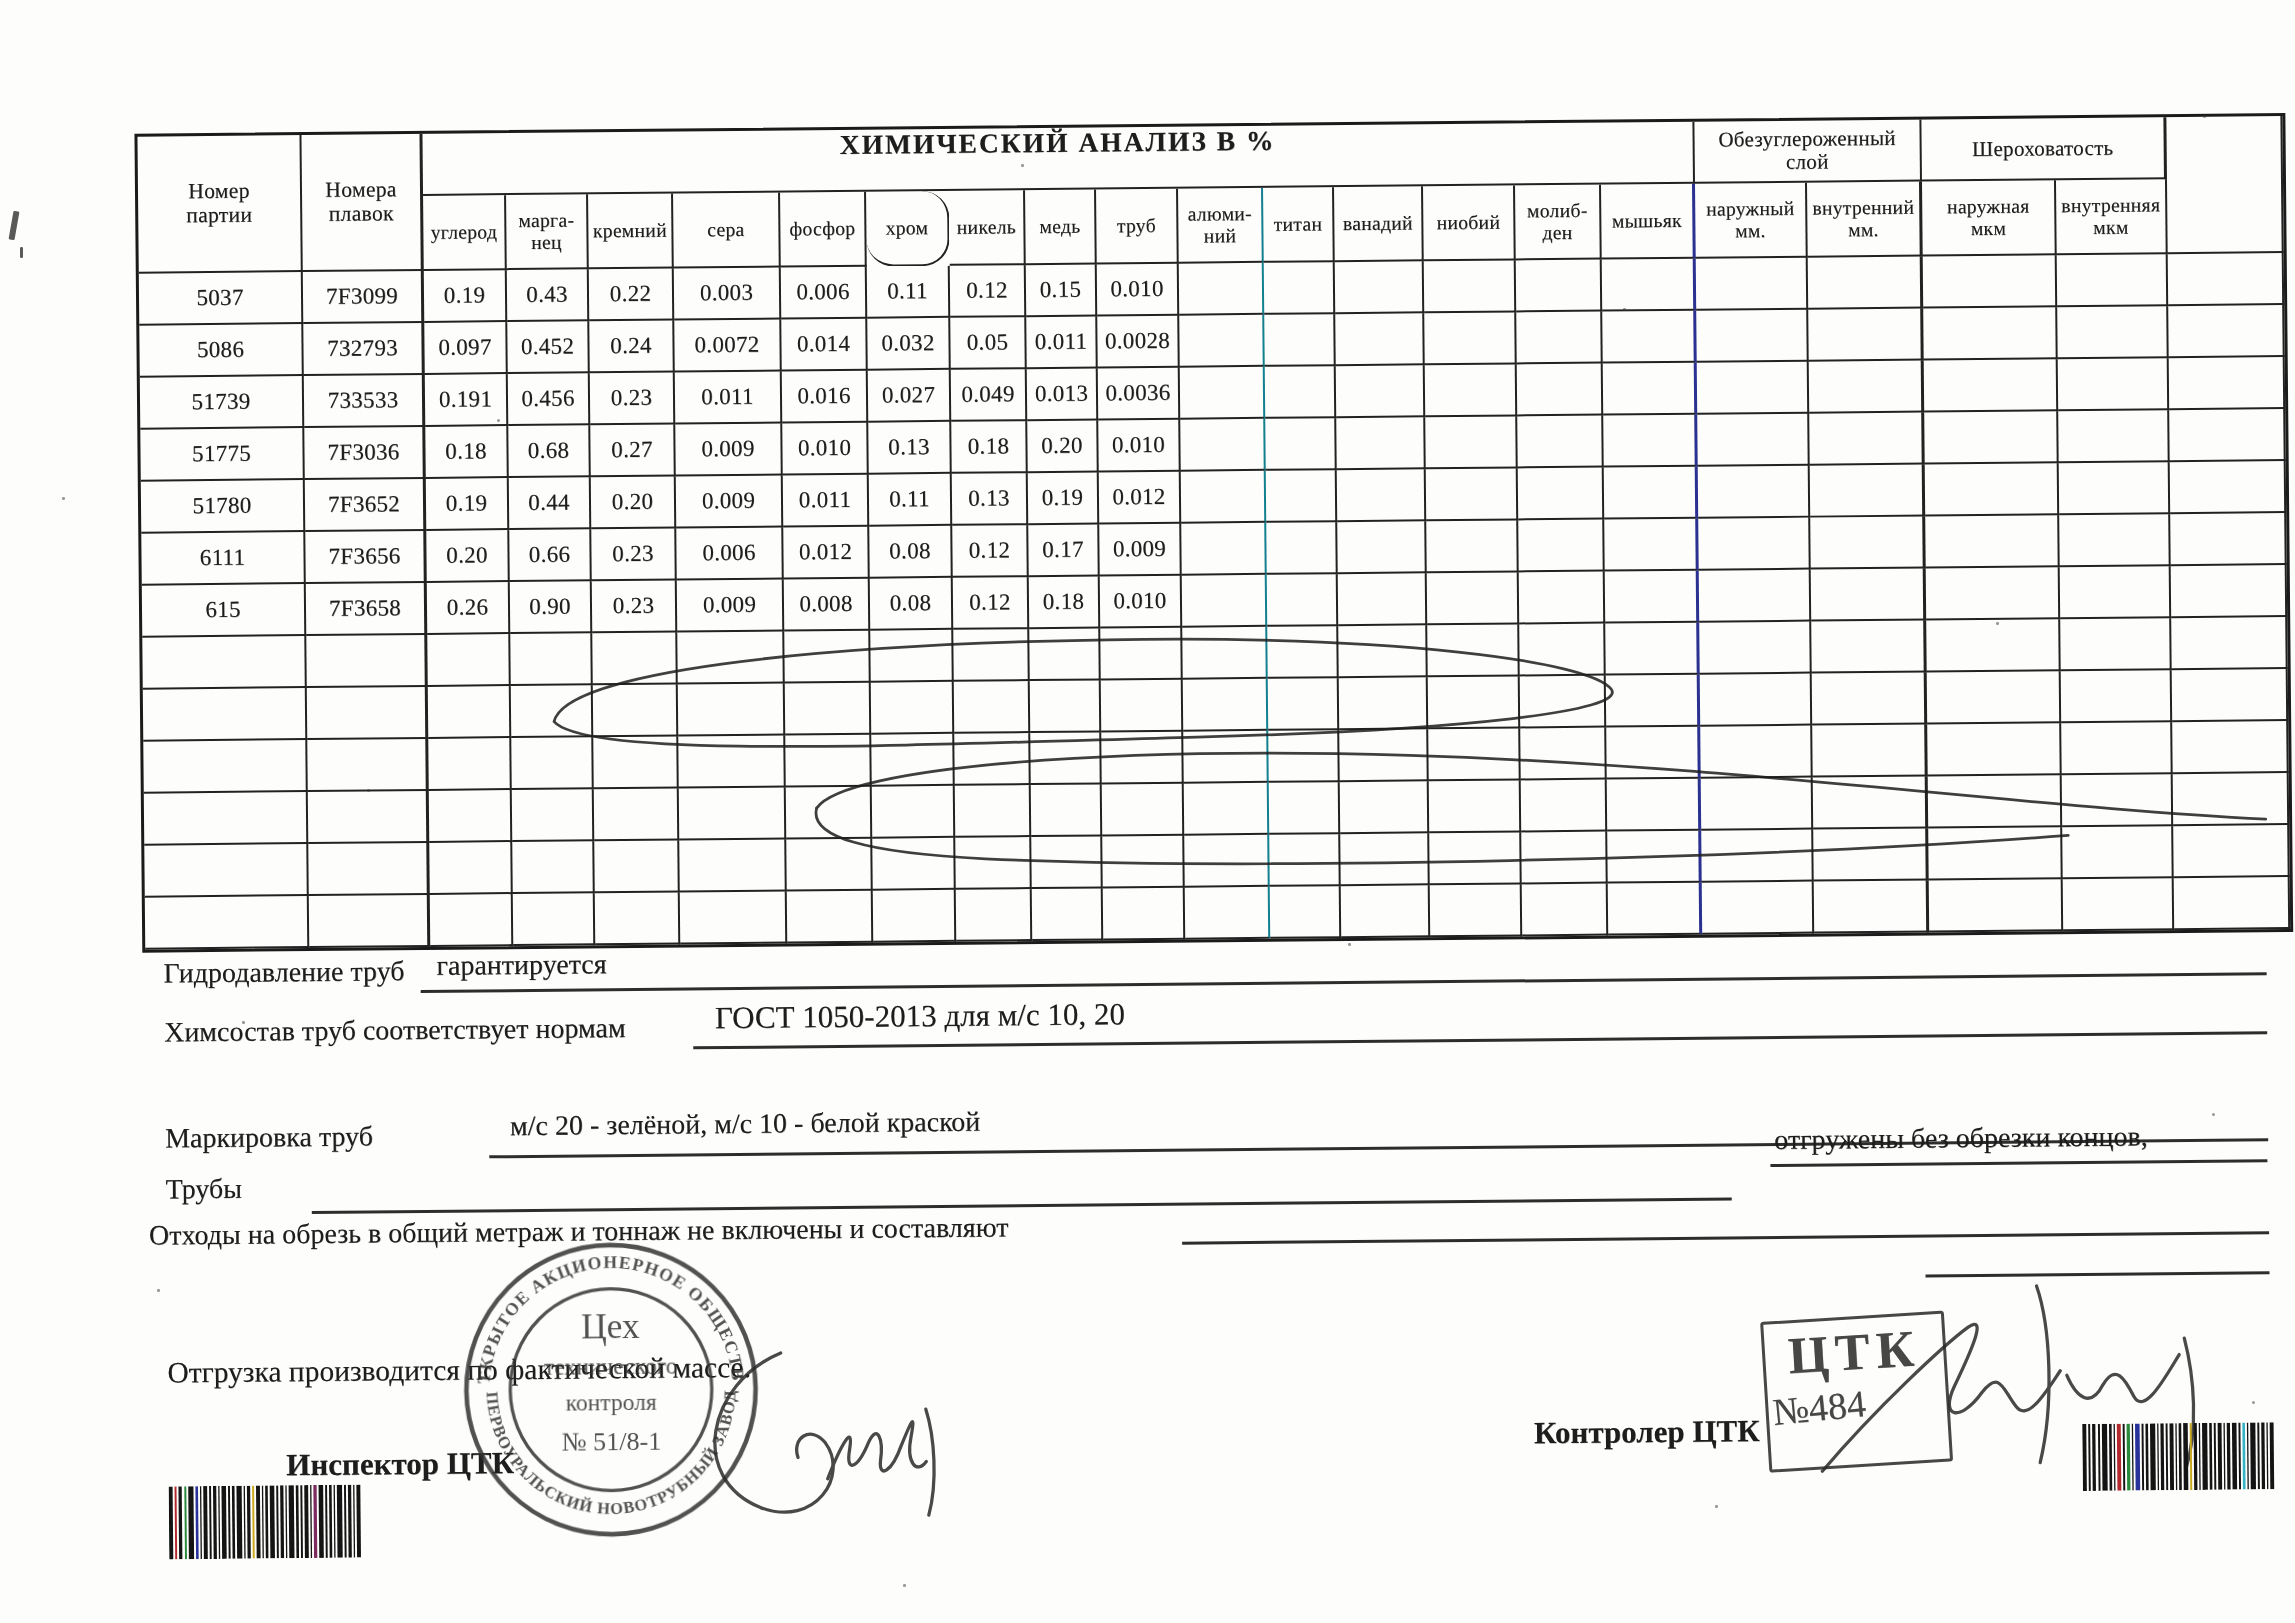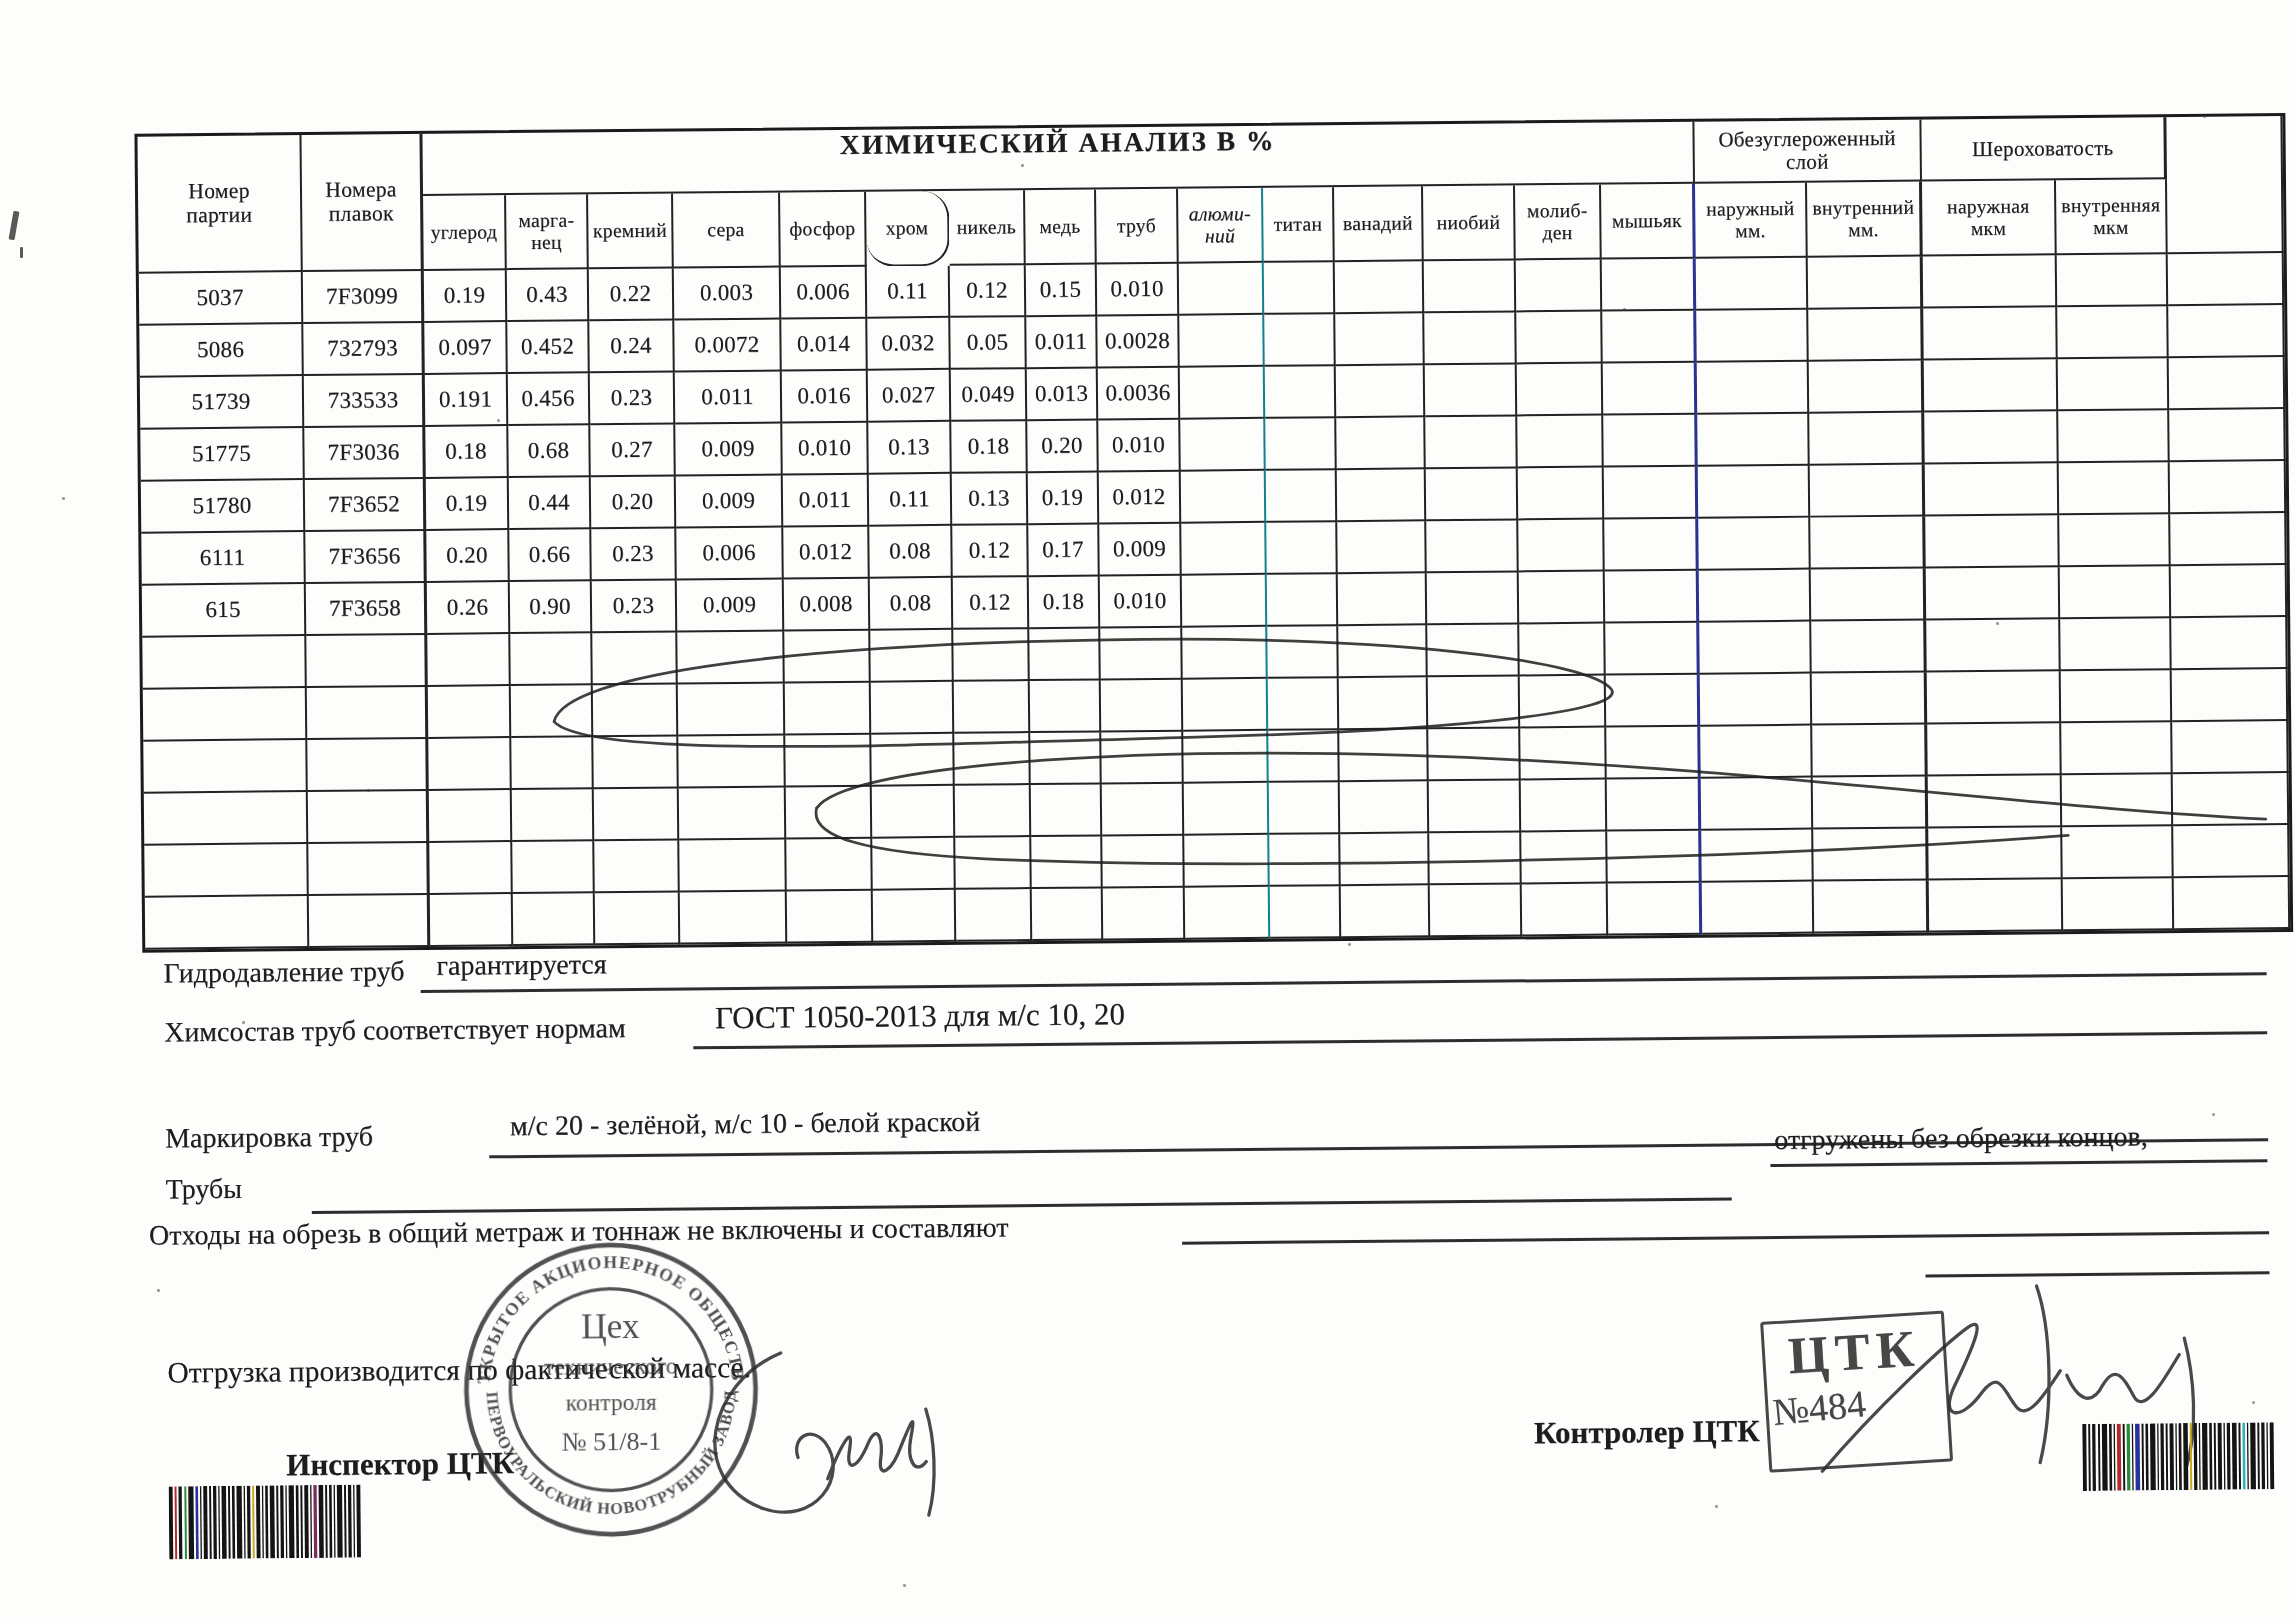--- a/index.html
+++ b/index.html
@@ -12,21 +12,21 @@
   #tbl .c{border-right:2px solid #222;border-bottom:2px solid #222;display:flex;align-items:center;
           justify-content:center;text-align:center;white-space:pre-line;line-height:1.08;
           font-size:22px;letter-spacing:0.3px;}
   #tbl .hd{font-size:19.6px;padding:1.3px;}
   #tbl .corner{font-size:21.6px;}
   #tbl .grp{font-size:21px;}
   #tbl .chemTitle{font-size:27.5px;letter-spacing:2px;font-weight:bold;}
   #tbl .val{font-size:23px;}
   #tbl .bR-thick{border-right-width:3.3px;}
   #tbl .bR-blue{border-right-color:#2a3190;border-right-width:3.3px;}
-  #tbl .bR-cyan{border-right-color:#12808f;font-style:italic;}
+  #tbl .bR-cyan{border-right-color:#12808f;}
   #tbl .bB-thick{border-bottom-width:2.6px;}
   
   .flabel{position:absolute;font-size:28px;white-space:nowrap;}
   .fvalue{position:absolute;font-size:28px;white-space:nowrap;}
   .big{font-size:31px;}
   .bold{font-weight:bold;}
   .rule{position:absolute;height:2.6px;background:#1b1b1b;opacity:.92;}
   
   .svgabs{position:absolute;pointer-events:none;}
   .ctk-stamp{position:absolute;left:1759px;top:1323px;width:178px;height:145px;border:3.9px solid #2e2e2e;

